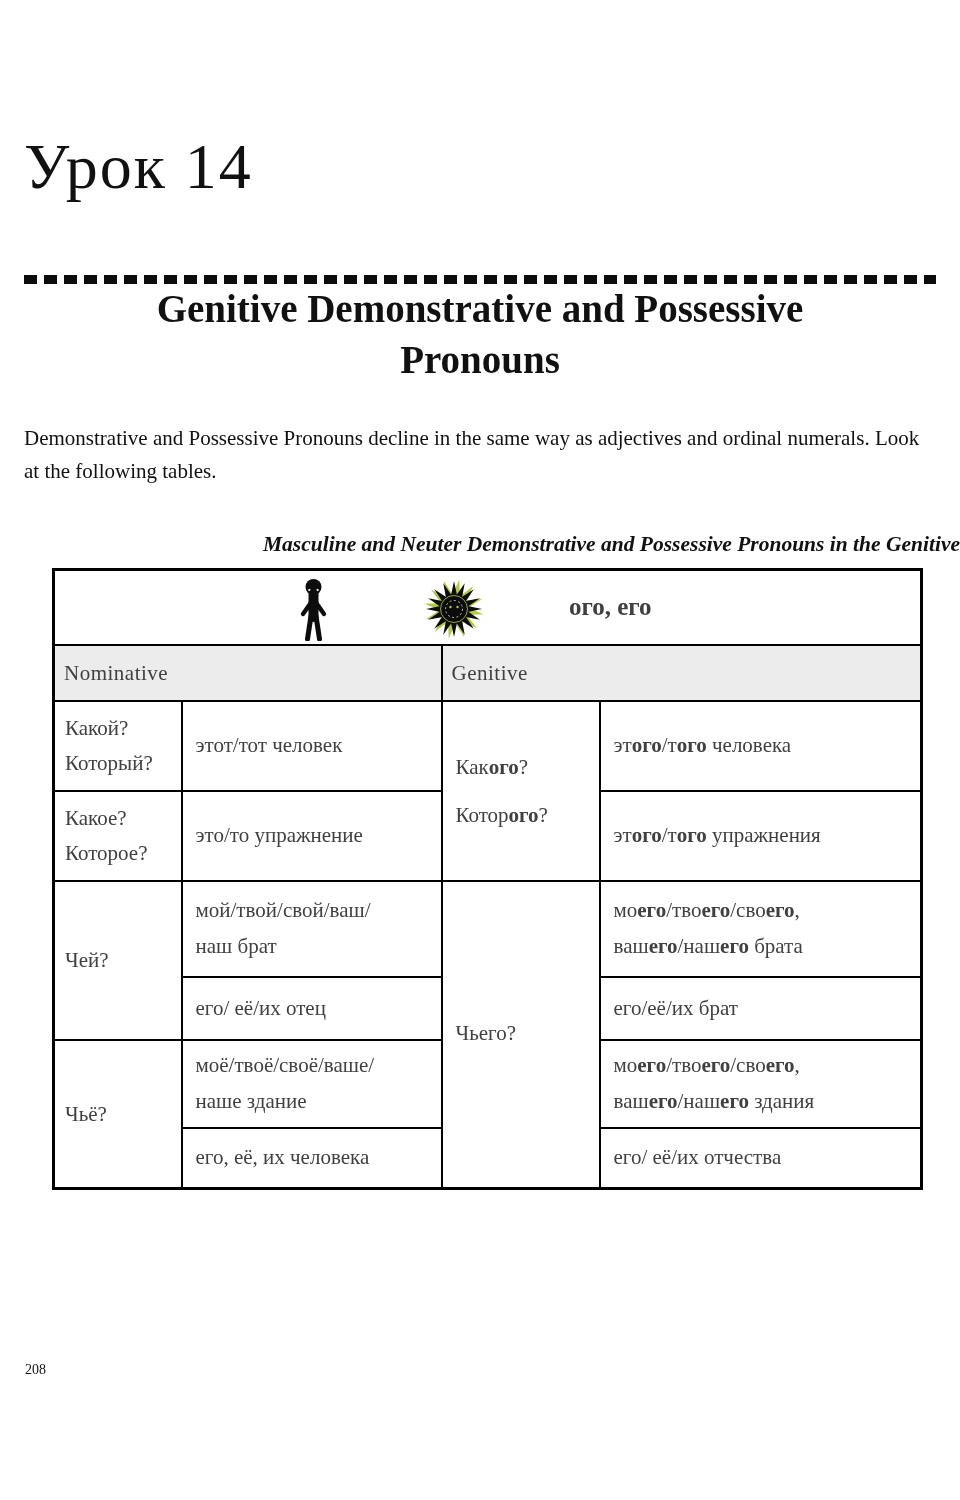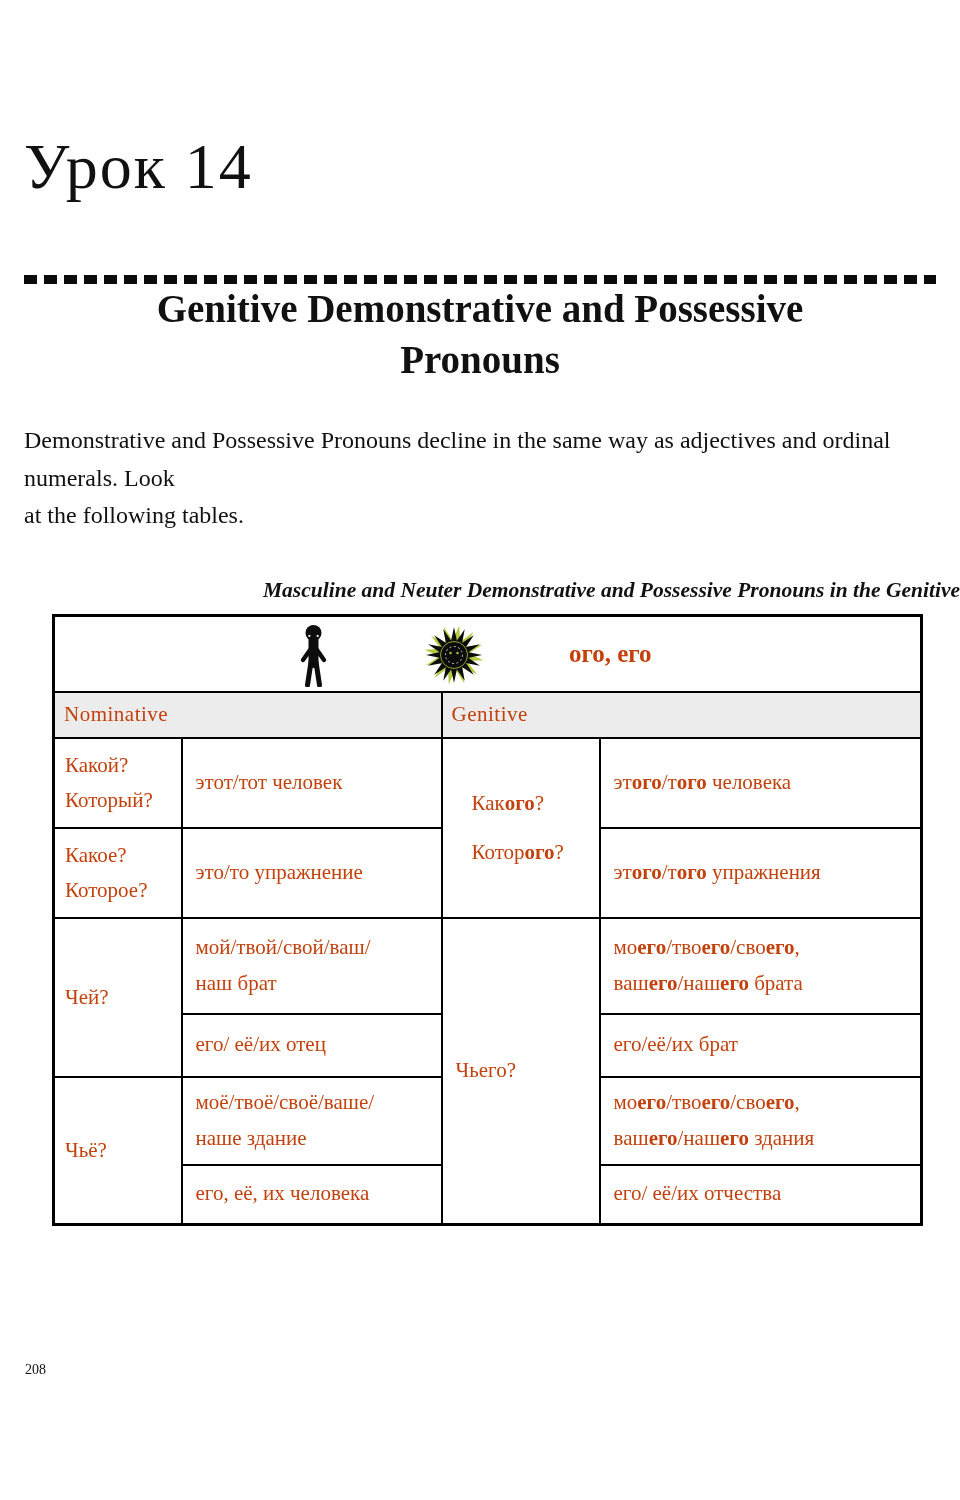--- a/index.html
+++ b/index.html
@@ -23,60 +23,60 @@
     background:repeating-linear-gradient(90deg,#0b0b0b 0 13px,transparent 13px 20px);
   }
   .heading {
     text-align:center;
     font-size:39px; font-weight:bold;
     line-height:1.3;
     white-space:pre-line;
   }
   .intro {
     margin:37px 24px 0 24px;
-    font-size:24px; line-height:1.55;
+    font-size:21px; line-height:1.55;
     white-space:pre-line;
   }
   .caption {
     margin-top:44px;
     text-align:right;
     font-size:21.5px; font-weight:bold; font-style:italic;
   }
   table.pronoun {
     margin:11px 0 0 52px;
     border-collapse:collapse;
     table-layout:fixed;
     width:868px;
     border:3px solid #000;
   }
   table.pronoun td {
     border:2px solid #000;
     vertical-align:middle;
     font-size:21px;
-    color:#c2410c;
+    color:#404040;
     overflow:hidden;
   }
   td.iconrow { position:relative; }
   .person-ic { position:absolute; left:240px; top:8px; }
   .sun-ic    { position:absolute; left:368px; top:7px; }
   .ending {
     position:absolute; left:514px; top:50%;
     transform:translateY(-50%);
     font-size:25px; font-weight:bold;
   }
   td.hdr {
     background:#ececec;
     font-size:19px;
     padding-left:9px;
     letter-spacing:0.5px;
   }
   td.qcell  { padding-left:10px; line-height:1.65; }
   td.ncell  { padding-left:13px; line-height:1.7; }
   td.gcell  { padding-left:13px; line-height:1.7; }
-  td.gq-tall{ padding-left:29px; line-height:2.3;margin-left:12px; }
+  td.gq-tall{ padding-left:13px; line-height:2.3;margin-left:12px; }
   .pagenum {
     position:absolute; left:25px; top:1362px;
     font-size:14px;
   }
 </style>
 </head>
 <body>
 
 <div class="title">Урок 14</div>
 
@@ -149,21 +149,21 @@
             <circle r="13.5" fill="#0c0c0c" stroke="#b5c93d" stroke-width="0.8"></circle>
             <circle r="8.5" fill="none" stroke="#ffffff" stroke-width="0.9" stroke-dasharray="2 2.4" opacity="0.8"></circle>
             <circle cx="-3.5" cy="-2" r="1.2" fill="#b5c93d"></circle>
             <circle cx="3.5" cy="-2" r="1.2" fill="#b5c93d"></circle>
           </g>
         </svg>
       </span>
       <span class="ending">ого, его</span>
     </td>
   </tr>
-  <tr style="height:46px;">
+  <tr style="height:56px;">
     <td colspan="2" class="hdr">Nominative</td>
     <td colspan="2" class="hdr">Genitive</td>
   </tr>
   <tr style="height:90px;">
     <td class="qcell">Какой?<br>Который?</td>
     <td class="ncell">этот/тот человек</td>
     <td class="gq-tall" rowspan="2">Как<b>ого</b>?<br>Котор<b>ого</b>?</td>
     <td class="gcell">эт<b>ого</b>/т<b>ого</b> человека</td>
   </tr>
   <tr style="height:90px;">

